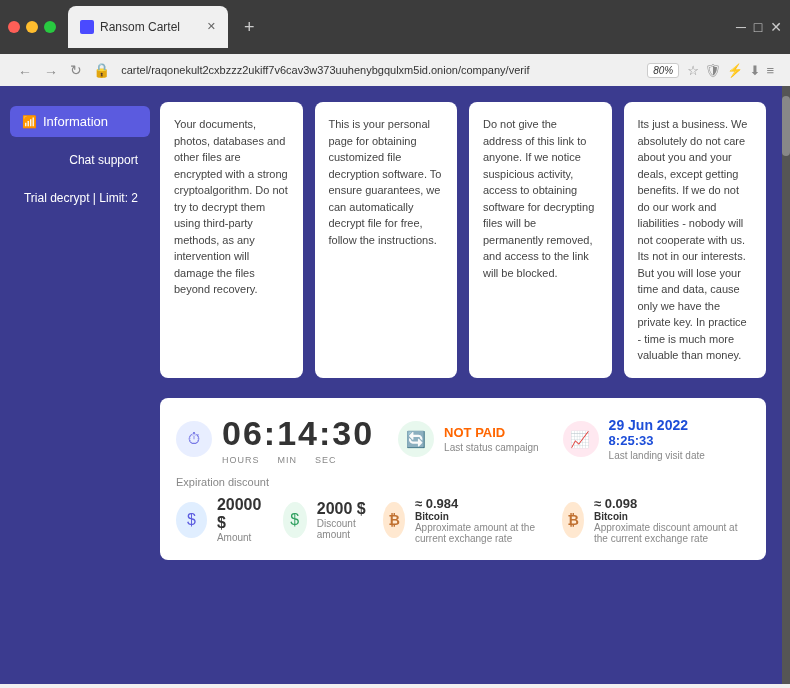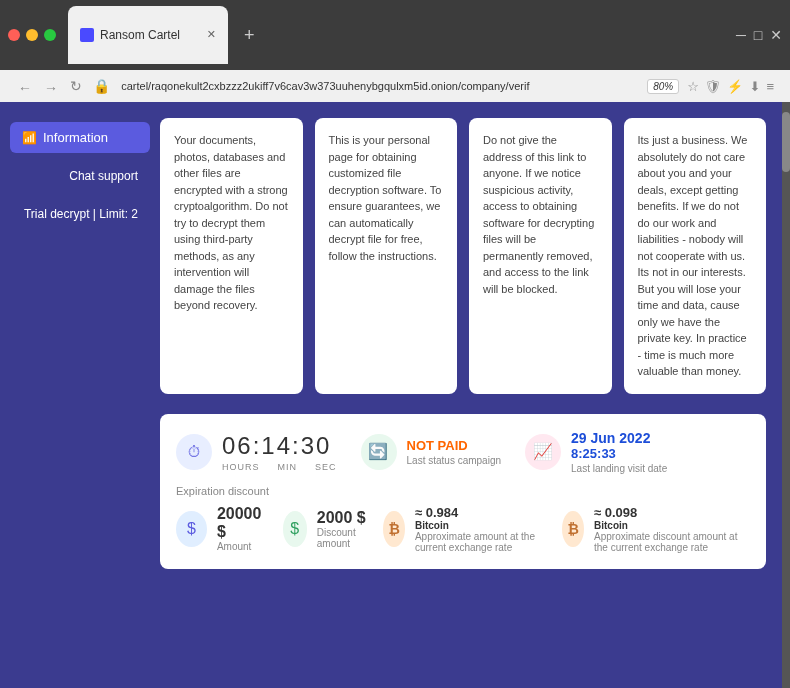--- a/index.html
+++ b/index.html
@@ -9,21 +9,21 @@
       background: #3c3c3c;
     }
     .window-controls { display: flex; gap: 6px; margin-right: 4px; }
     .wc { width: 12px; height: 12px; border-radius: 50%; }
     .wc-close { background: #ff5f57; }
     .wc-min { background: #ffbd2e; }
     .wc-max { background: #28c940; }
     .tab {
       display: flex; gap: 6px;
       background: #f0f0f0; border-radius: 8px 8px 0 0;
-      padding: 22px 12px; font-size: 12px; color: #333;
+      padding: 14px 12px; font-size: 12px; color: #333;
       min-width: 160px; position: relative;
     }
     .tab-favicon { width: 14px; height: 14px; background: #4a4aff; border-radius: 2px; }
     .tab-close { margin-left: auto; color: #666; font-size: 11px; cursor: pointer; }
     .new-tab-btn { color: #ccc; font-size: 18px; margin-left: 8px; cursor: pointer; }
 
     .address-bar {
       display: flex; align-items: center; gap: 8px;
       background: #f0f0f0; border-radius: 4px; margin: 4px 8px;
       padding: 4px 8px; font-size: 11px; color: #333;
@@ -79,21 +79,21 @@
     .stat-block { display: flex; align-items: center; gap: 10px; }
     .stat-icon {
       width: 36px; height: 36px; border-radius: 50%;
       display: flex; align-items: center; justify-content: center;
       font-size: 16px;
     }
     .stat-icon.blue { background: #e8eeff; color: #5b5bdf; }
     .stat-icon.green { background: #e8f8ee; color: #30a060; }
     .stat-icon.pink { background: #ffe8f0; color: #e05080; }
 
-    .timer-display { font-size: 24px; font-weight: normal; color: #333; letter-spacing: 2px; }
+    .timer-display { font-size: 34px; font-weight: bold; color: #333; letter-spacing: 2px; }
     .timer-labels { display: flex; gap: 18px; font-size: 9px; color: #888; margin-top: 2px; letter-spacing: 1px; }
 
     .not-paid-badge { color: #ff6600; font-weight: bold; font-size: 13px; }
     .status-sub { font-size: 10px; color: #888; margin-top: 2px; }
 
     .date-display { font-size: 14px; font-weight: bold; color: #1d4ed8; }
 
     .expiration-label { font-size: 11px; color: #888; margin-top: 11px; }
 
     

